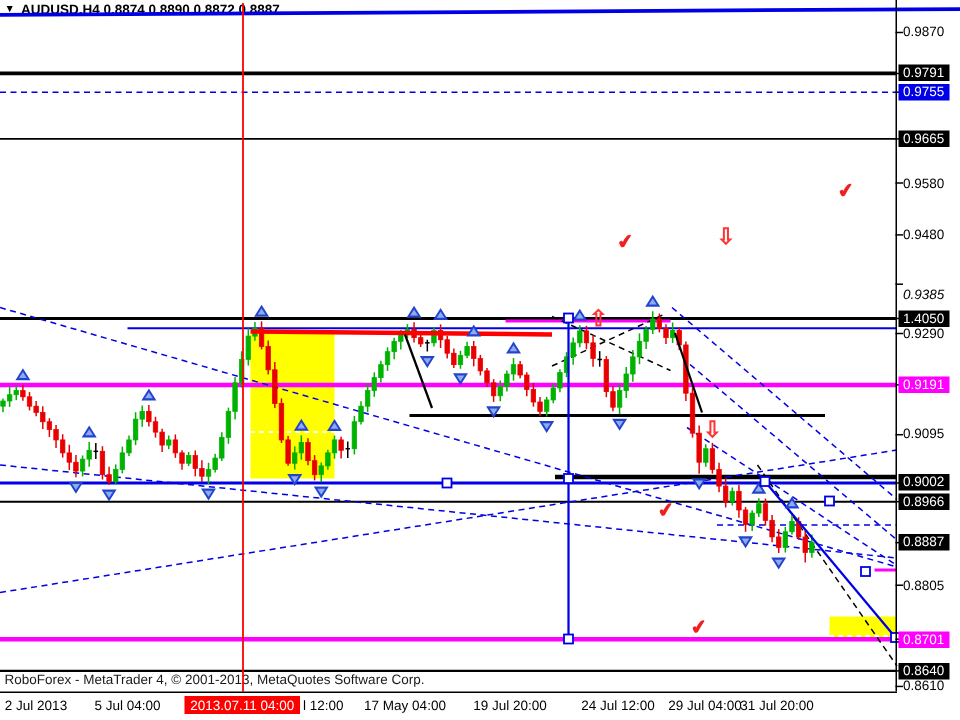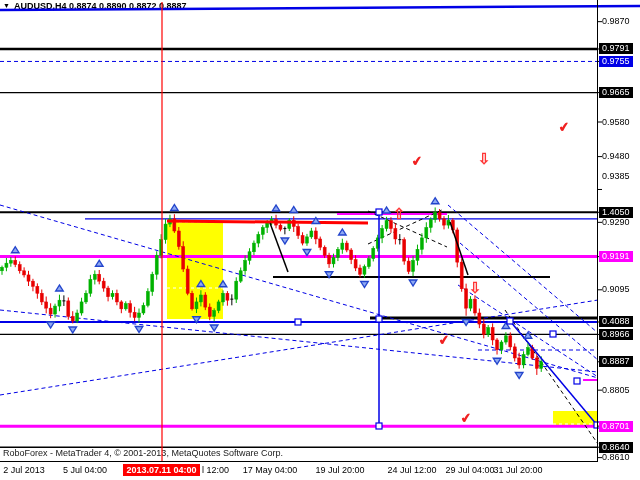--- a/index.html
+++ b/index.html
@@ -393,44 +393,44 @@
       <line x1="597" y1="447.2399999999999" x2="602" y2="447.2399999999999" stroke="#000" stroke-width="1"></line>
       <line x1="597" y1="457.6199999999999" x2="602" y2="457.6199999999999" stroke="#000" stroke-width="1"></line>
     </svg>
   <div id="price-labels">
       <div class="plabel" style="top: 16.16px;">0.9870</div>
       <div class="plabel boxed" style="top: 43.494px; background: rgb(0, 0, 0);">0.9791</div>
       <div class="plabel boxed" style="top: 55.95px; background: rgb(0, 0, 230);">0.9755</div>
       <div class="plabel boxed" style="top: 87.09px; background: rgb(0, 0, 0);">0.9665</div>
       <div class="plabel" style="top: 116.5px;">0.9580</div>
       <div class="plabel" style="top: 151.1px;">0.9480</div>
-      <div class="plabel" style="top: 171px;">0.9385</div>
+      <div class="plabel" style="top: 191px; font-style: italic;">0.9385</div>
       <div class="plabel boxed" style="top: 206.806px; background: rgb(0, 0, 0);">1.4050</div>
       <div class="plabel" style="top: 216.84px;">0.9290</div>
       <div class="plabel boxed" style="top: 251.094px; background: rgb(255, 0, 255);">0.9191</div>
       <div class="plabel" style="top: 284.31px;">0.9095</div>
-      <div class="plabel boxed" style="top: 316.488px; background: rgb(0, 0, 0);">0.4088</div>
+      <div class="plabel boxed" style="top: 316.488px; background: rgb(0, 0, 0);">0.9002</div>
       <div class="plabel boxed" style="top: 328.944px; background: rgb(0, 0, 0);">0.8966</div>
       <div class="plabel boxed" style="top: 356.278px; background: rgb(0, 0, 0);">0.8887</div>
       <div class="plabel" style="top: 384.65px;">0.8805</div>
       <div class="plabel boxed" style="top: 420.634px; background: rgb(255, 0, 255);">0.8701</div>
       <div class="plabel boxed" style="top: 441.74px; background: rgb(0, 0, 0);">0.8640</div>
       <div class="plabel" style="top: 452.12px; text-align: right;">0.8610</div>
     </div>
   <div id="time-labels">
       <div class="tlabel" style="left: 24px;">2 Jul 2013</div>
       <div class="tlabel" style="left: 85px;">5 Jul 04:00</div>
       <div class="tlabel" style="left: 270px;">17 May 04:00</div>
       <div class="tlabel" style="left: 340px;">19 Jul 20:00</div>
       <div class="tlabel" style="left: 412px;">24 Jul 12:00</div>
       <div class="tlabel" style="left: 470px;">29 Jul 04:00</div>
       <div class="tlabel" style="left: 518px;">31 Jul 20:00</div>
       <div class="tlabel raw" style="left: 202px;">l 12:00</div>
     </div>
-  <div id="time-sel" style="left: 123px; width: 77px; font-weight: bold;">2013.07.11 04:00</div>
+  <div id="time-sel" style="left: 123px; width: 77px;">2013.07.11 04:00</div>
   <div id="marks-layer">
       <div class="mark check" style="left: 417px; top: 161px;">✔</div>
       <div class="mark check" style="left: 564px; top: 127px;">✔</div>
       <div class="mark check" style="left: 444px; top: 340px;">✔</div>
       <div class="mark check" style="left: 466px; top: 418px;">✔</div>
       <div class="mark arr" style="left: 399px; top: 213px;">⇧</div>
       <div class="mark arr" style="left: 484px; top: 158px;">⇩</div>
       <div class="mark arr" style="left: 475px; top: 287px;">⇩</div>
     </div>
 </div>

